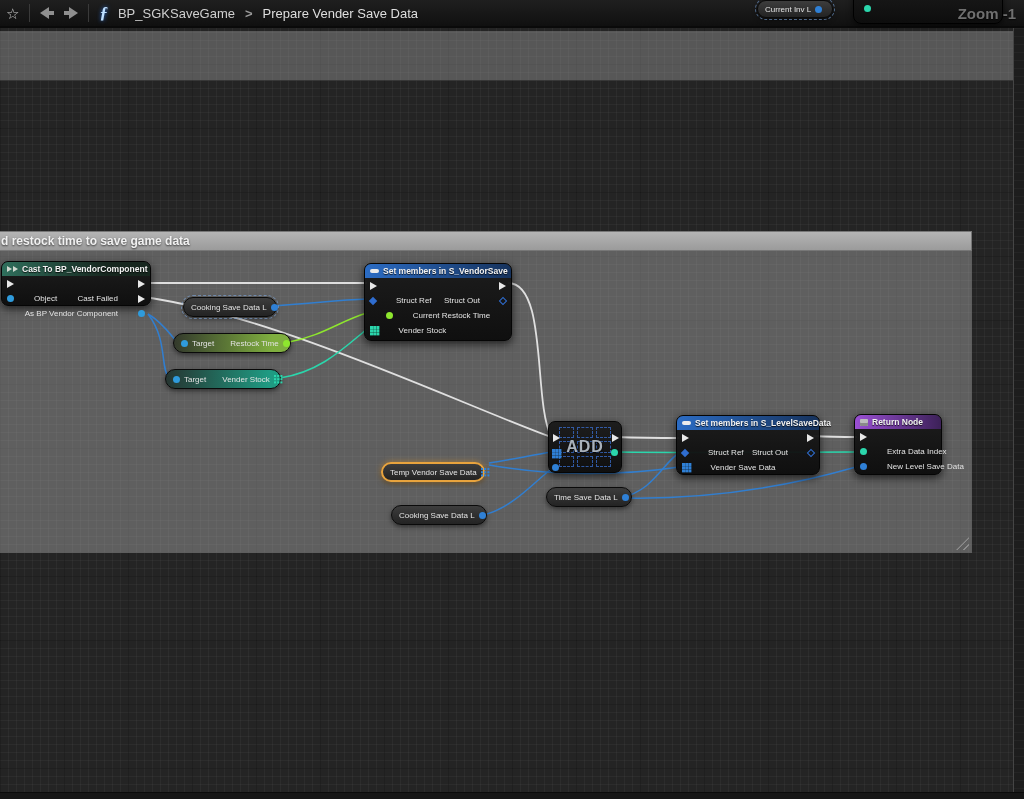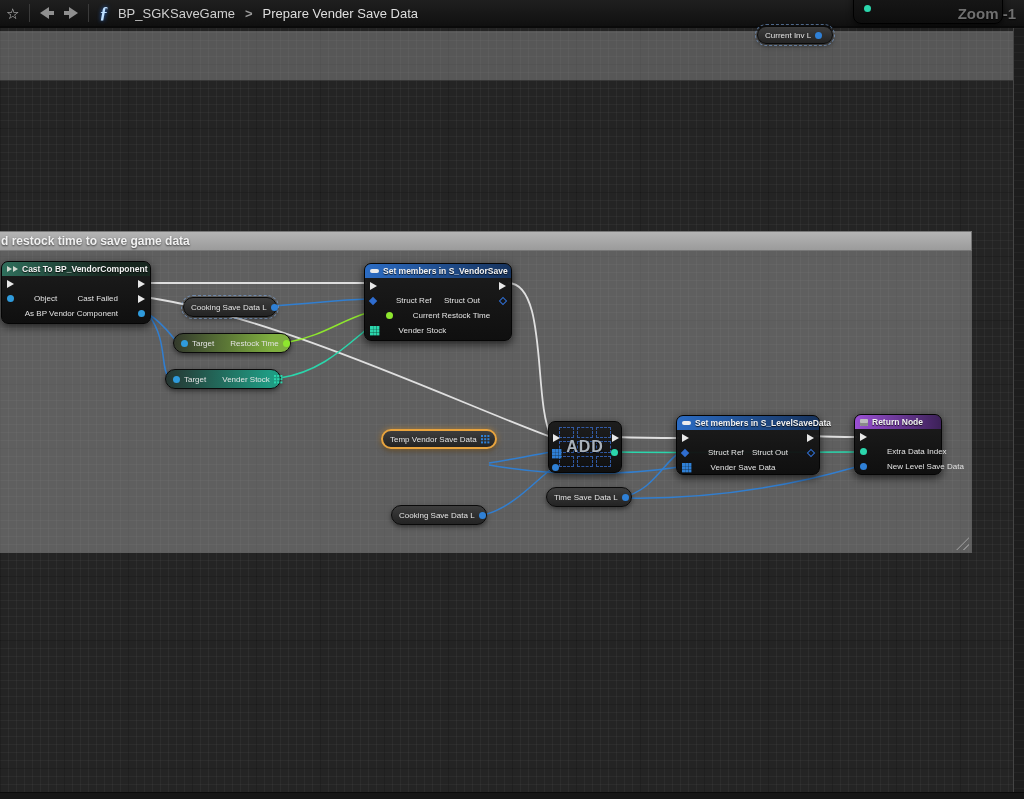--- a/index.html
+++ b/index.html
@@ -74,21 +74,21 @@
   
   #add-node{left:548px;top:421px;width:74px;height:52px;}
   .add-pattern{position:absolute;inset:5px 10px;display:grid;grid-template-columns:repeat(3,1fr);grid-template-rows:repeat(3,1fr);gap:3px;}
   .add-pattern i{border:1.4px dashed rgba(58,112,210,.75);}
   #add-label{position:absolute;inset:0;display:flex;align-items:center;justify-content:center;
     font-size:16px;font-weight:800;color:#a9b1ba;text-shadow:0 1px 2px #000;letter-spacing:1px;}
   .addpin{position:absolute;}
   
   #hidden-node{left:853px;top:-12px;width:150px;height:36px;z-index:6;border-radius:8px;
     background:linear-gradient(#1a1a1a,#0d0d0d);border:1px solid #000;box-shadow:0 2px 6px rgba(0,0,0,.6);}
-  #current-inv{left:757px;top:26px;width:76px;height:18px;z-index:6;font-size:8px;}
+  #current-inv{left:757px;top:0;width:76px;height:18px;z-index:6;font-size:8px;}
   #edge-right-line{left:1013px;top:28px;width:1px;height:771px;background:#454545;z-index:8;}
   #edge-right{left:1014px;top:28px;width:10px;height:771px;background:#1d1d1d;z-index:8;
     background-image:linear-gradient(rgba(255,255,255,.03) 1px,transparent 1px);background-size:8px 8px;}
   #edge-bottom{left:0;top:792px;width:1024px;height:7px;background:#161616;z-index:9;border-top:1px solid #0b0b0b;}
 </style>
 </head>
 <body>
 
 <div id="canvas">
 
@@ -118,21 +118,21 @@
       <path d="M487 514 C 515 506, 538 478, 554 467"></path>
       <path d="M622 497 C 652 492, 664 462, 679 453"></path>
       <path d="M622 498 C 720 500, 800 483, 856 467"></path>
       <path d="M831 19 C 848 14, 858 6, 868 -2"></path>
     </g>
     <path d="M289 342 C 322 336, 342 320, 367 313" fill="none" stroke="#8ee62e" stroke-width="1.5"></path>
     <path d="M280 378 C 320 372, 344 348, 367 329" fill="none" stroke="#2bd6ac" stroke-width="1.5"></path>
     <path d="M616 452 C 700 453, 790 452, 855 452" fill="none" stroke="#2bd6ac" stroke-width="1.5"></path>
   </svg>
 
-  <div class="node" style="left:1px;top:261px;width:150px;height:63px;">
+  <div class="node" style="left:1px;top:261px;width:150px;height:45px;">
     <div class="node-hdr hdr-cast">
       <span class="cast-ico">
           <i></i>
           <i></i>
         </span>
       <span>Cast To BP_VendorComponent</span>
     </div>
     <div class="row">
       <span class="side">
           <span class="p-exec"></span>
@@ -285,21 +285,21 @@
   </div>
 
   <div class="pill pill-teal" style="left:165px;top:369px;width:116px;">
     <span class="p-circ" style="background:#2f9bdc"></span>
     <span class="lbl">Target</span>
     <span class="sp"></span>
     <span class="lbl">Vender Stock</span>
     <span class="p-grid" style="--c:#2bd6ac"></span>
   </div>
 
-  <div class="pill pill-selected" style="left:381px;top:429px;width:116px;">
+  <div class="pill pill-selected" style="left:381px;top:462px;width:104px;">
     <span class="lbl">Temp Vendor Save Data</span>
     <span class="p-grid" style="--c:#2f80d6"></span>
   </div>
 
   <div class="pill" style="left:391px;top:505px;width:96px;">
     <span class="lbl">Cooking Save Data L</span>
     <span class="p-circ" style="background:#2f80d6"></span>
   </div>
 
   <div class="pill" style="left:546px;top:487px;width:86px;">

